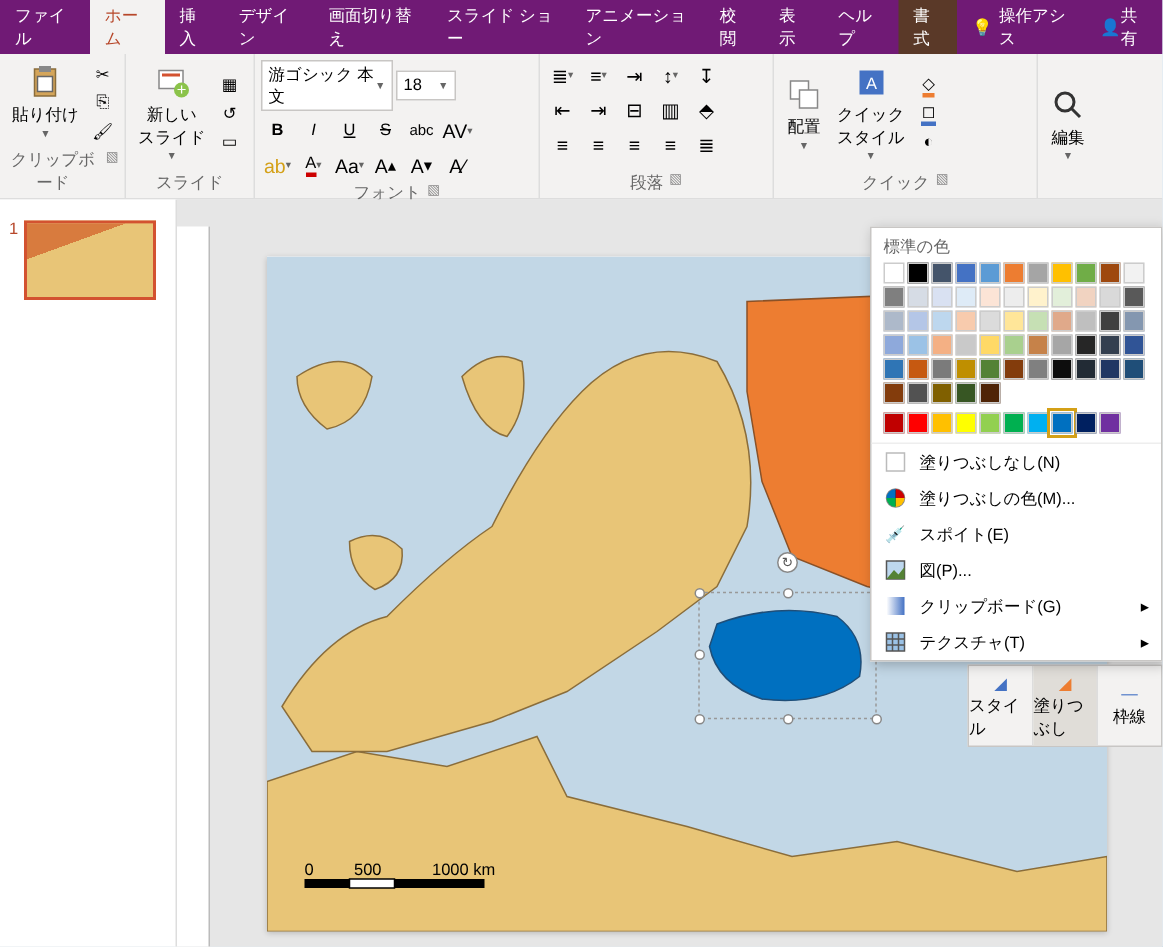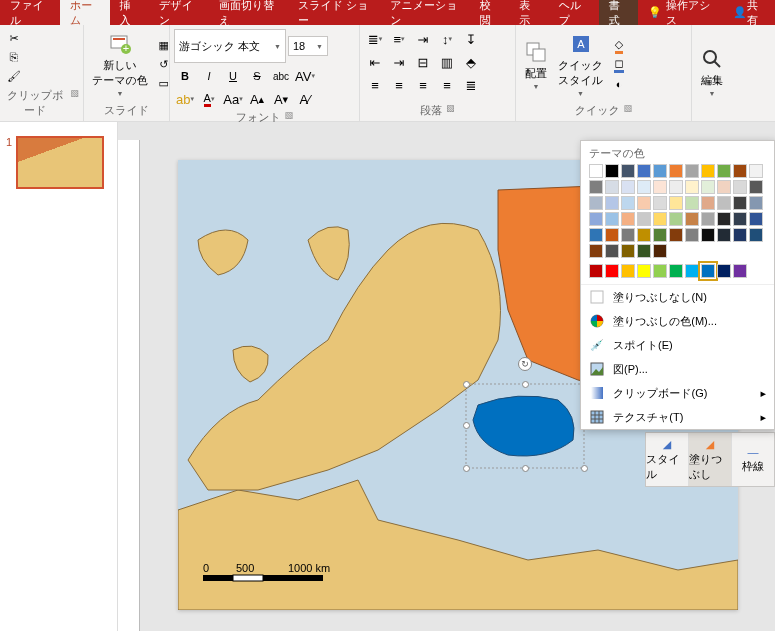--- a/index.html
+++ b/index.html
@@ -1,29 +1,29 @@
 <!DOCTYPE html>
 <html><head>
 <meta charset="utf-8">
 <style>
 *{box-sizing:border-box;margin:0;padding:0;font-family:"Meiryo UI","Yu Gothic UI",sans-serif;font-size:11px}
 body{width:775px;height:631px;background:#fff;overflow:hidden;position:relative}
-.titletabs{height:25px;background:#b91c1c;display:flex;color:#fff;align-items:stretch}
+.titletabs{height:36px;background:#701a75;display:flex;color:#fff;align-items:stretch}
 .tab{padding:0 10px;display:flex;align-items:center;cursor:pointer}
 .tab.active{background:#f3f2f1;color:#b7472a}
 .tab.tell{display:flex;gap:4px;align-items:center}
 .ribbon{height:97px;background:#f3f2f1;display:flex;border-bottom:1px solid #ddd}
 .grp{border-right:1px solid #ddd;display:flex;flex-direction:column;padding:2px 4px}
 .grp-body{flex:1;display:flex;gap:2px}
 .grp-label{text-align:center;color:#666;font-size:10px;padding:1px 0;display:flex;justify-content:center;gap:4px}
 .vbtn{display:flex;flex-direction:column;align-items:center;justify-content:center;padding:2px 4px;gap:2px;cursor:pointer}
 .vbtn svg{width:24px;height:24px}
 .smcol{display:flex;flex-direction:column;gap:1px;justify-content:center}
 .smbtn{width:20px;height:18px;display:flex;align-items:center;justify-content:center;cursor:pointer}
-.fontsel{width:112px;height:20px;border:1px solid #c8c6c4;background:#fff;padding:16px 4px;display:flex;align-items:center;justify-content:space-between}
+.fontsel{width:88px;height:20px;border:1px solid #c8c6c4;background:#fff;padding:16px 4px;display:flex;align-items:center;justify-content:space-between}
 .sizesel{width:40px;height:20px;border:1px solid #c8c6c4;background:#fff;padding:0 4px;display:flex;align-items:center;justify-content:space-between}
 .row{display:flex;gap:2px;align-items:center}
 .fbtn{width:22px;height:20px;display:flex;align-items:center;justify-content:center;cursor:pointer;font-size:13px}
 .workspace{position:relative;height:509px;display:flex;background:#e6e6e6}
 .thumbpanel{width:118px;background:#fff;border-right:1px solid #ddd;padding:14px 6px}
 .thumbrow{display:flex;gap:4px}
 .thumbnum{color:#b7472a;font-size:11px}
 .thumb{width:88px;height:53px;border:2px solid #d35230;background:#e8c577;position:relative;overflow:hidden}
 .canvas{flex:1;position:relative;background:#e6e6e6}
 .hruler{position:absolute;top:0;left:22px;right:0;height:18px;background:#fff;border-bottom:1px solid #bbb;font-size:9px;color:#555;overflow:hidden;white-space:nowrap}
@@ -67,20 +67,29 @@
     </div>
   <div class="tab">
       <span>👤</span>
       <span>共有</span>
     </div>
 </div>
 
 <div class="ribbon">
   <div class="grp" style="width:84px">
     <div class="grp-body">
+      <div class="vbtn">
+        <svg viewBox="0 0 24 24">
+            <rect x="5" y="3" width="14" height="18" fill="#d4a55a" stroke="#8a6d3b"></rect>
+            <rect x="8" y="1" width="8" height="4" fill="#888"></rect>
+            <rect x="7" y="8" width="10" height="10" fill="#fff" stroke="#666"></rect>
+          </svg>
+        <span>貼り付け</span>
+          <span class="caret">▼</span>
+      </div>
       <div class="smcol">
         <div class="smbtn">✂</div>
         <div class="smbtn">⎘</div>
         <div class="smbtn">🖌</div>
       </div>
     </div>
     <div class="grp-label">
         <span>クリップボード</span>
         <span class="dlaunch">▧</span>
       </div>
@@ -89,21 +98,21 @@
   <div class="grp" style="width:86px">
     <div class="grp-body">
       <div class="vbtn">
         <svg viewBox="0 0 24 24">
             <rect x="3" y="4" width="16" height="12" fill="#fff" stroke="#888"></rect>
             <rect x="5" y="6" width="12" height="2" fill="#d35230"></rect>
             <circle cx="18" cy="17" r="5" fill="#8bc34a"></circle>
             <text x="18" y="20" font-size="8" text-anchor="middle" fill="#fff">+</text>
           </svg>
         <span style="white-space:pre;text-align:center">新しい
-テーマの色</span>
+スライド</span>
           <span class="caret">▼</span>
       </div>
       <div class="smcol">
         <div class="smbtn">▦</div>
         <div class="smbtn">↺</div>
         <div class="smbtn">▭</div>
       </div>
     </div>
     <div class="grp-label">
         <span>スライド</span>
@@ -295,21 +304,21 @@
           <span style="color:#ed7d31">◢</span>
           <span>塗りつぶし</span>
         </div>
       <div class="mtbtn" style="border-right:none">
           <span style="color:#4472c4">—</span>
           <span>枠線</span>
         </div>
     </div>
 
     <div class="popup">
-      <div class="popup-h">テーマの色</div>
+      <div class="popup-h">標準の色</div>
       <div class="swatches" id="theme-sw">
           <div class="sw" style="background: rgb(255, 255, 255);"></div>
           <div class="sw" style="background: rgb(0, 0, 0);"></div>
           <div class="sw" style="background: rgb(68, 84, 106);"></div>
           <div class="sw" style="background: rgb(68, 114, 196);"></div>
           <div class="sw" style="background: rgb(91, 155, 213);"></div>
           <div class="sw" style="background: rgb(237, 125, 49);"></div>
           <div class="sw" style="background: rgb(165, 165, 165);"></div>
           <div class="sw" style="background: rgb(255, 192, 0);"></div>
           <div class="sw" style="background: rgb(112, 173, 71);"></div>

